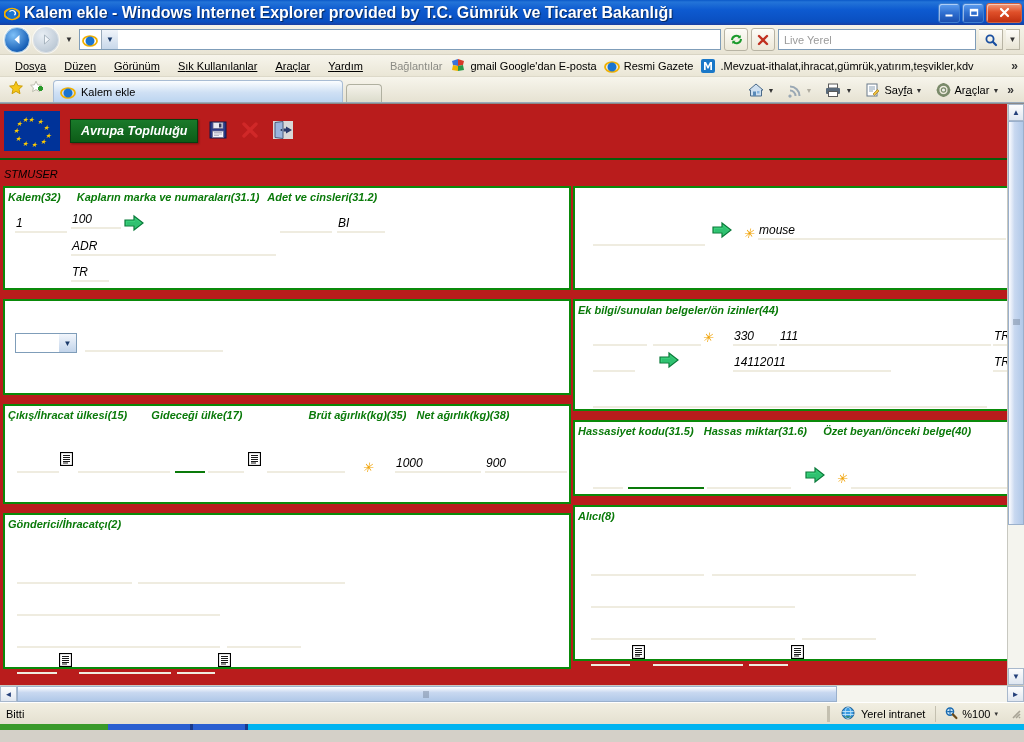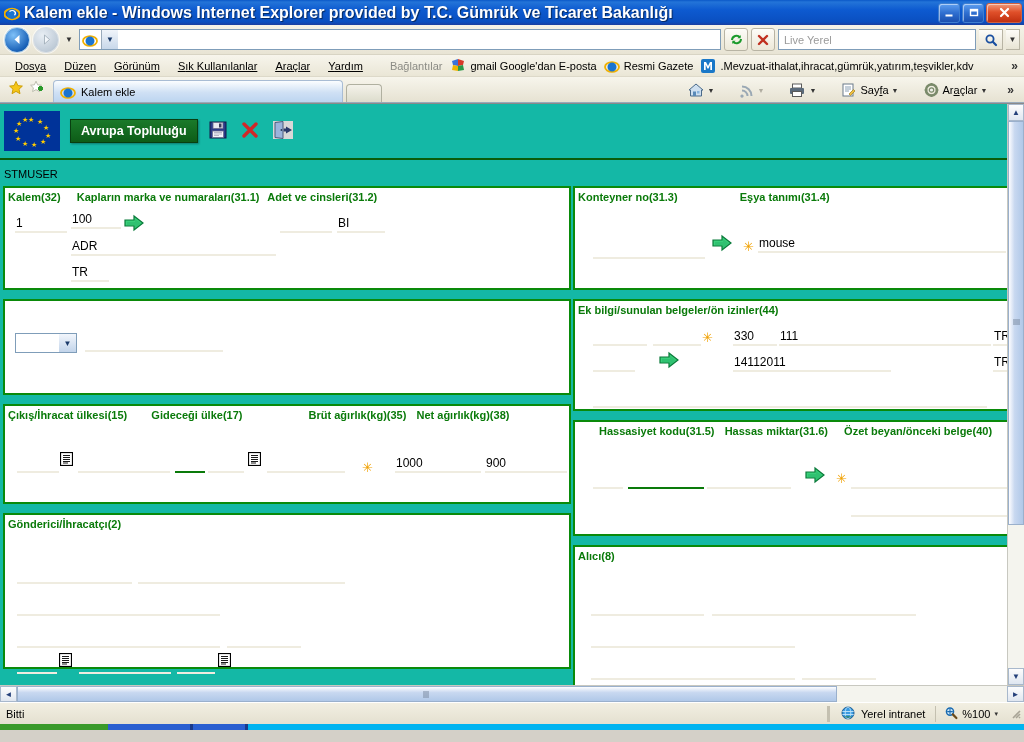--- a/index.html
+++ b/index.html
@@ -167,38 +167,39 @@
     font-size: 11px;
   }
   .tab .tabico { width:16px;height:16px;flex:0 0 auto; }
   .newtab {
     height: 18px; width: 36px; margin-left: 3px;
     background: linear-gradient(to bottom, #f4f2ea, #dcdccc);
     border: 1px solid #b0b0a0;
     border-bottom: none;
     border-radius: 4px 4px 0 0;
   }
-  .tabright { margin-left: auto; display:flex; align-items:center; gap:16px; padding: 0 4px 3px 0; }
+  .tabright { margin-left: auto; display:flex; align-items:center; gap:4px; padding: 0 4px 3px 0; }
   .tb-item { display:flex; align-items:center; gap:3px; padding: 1px 4px; font-size: 11px; }
   .caret { font-size: 7px; color:#333; }
   .caret.dim { color: #b0aca0; }
 
   
   .content-wrap {
     position: relative;
     height: 582px;
     background: #fff;
     border-top: 1px solid #8a8a8a;
     display: flex;
   }
   .page {
     flex: 1 1 auto;
     position: relative;
     overflow: hidden;
-    background: #14b8a6;
+    background: #b91c1c;
+    font-style: italic;
   }
 
   
   .app-head {
     border-bottom: 2px solid #0a5c0a;
     height: 56px;
     display: flex; align-items: center;
     padding-left: 4px;
     gap: 10px;
   }
@@ -693,25 +694,20 @@
                 <path d="M3 3.5h7 M3 5.5h7 M3 7.5h7 M3 9.5h7 M3 11h5" stroke="#000" stroke-width="0.9"></path>
               </svg>
             </span>
           </div>
         </div>
       </div>
 
       <div class="col col-right">
 
         <div class="panel" style="height:104px;">
-          <div class="panel-title">
-            <span>Konteyner no(31.3)</span>
-            <span class="gap" style="width:56px"></span>
-            <span>Eşya tanımı(31.4)</span>
-          </div>
           <div class="row" style="height:76px;">
             <span class="fld" style="left:18px;top:38px;width:112px;"></span>
             <span class="arrow-ico" style="left:136px;top:30px;">
               <svg width="22" height="20" viewBox="0 0 22 20">
                 <path d="M2 7 L11 7 L11 3 L20 10 L11 17 L11 13 L2 13 Z" fill="#3ad07a" stroke="#0a7a3a" stroke-width="1.2"></path>
                 <path d="M4 9 L12 9 L12 6 L18 10.5 L12 15 L12 12 L4 12 Z" fill="#2ab86a" opacity="0.6"></path>
               </svg>
             </span>
             <span class="star-req" style="left:168px;top:38px;">✳</span>
             <span class="fld" style="left:183px;top:32px;width:248px;">mouse</span>
@@ -737,21 +733,21 @@
               </svg>
             </span>
             <span class="fld" style="left:158px;top:6px;width:158px;">14112011</span>
             <span class="fld" style="left:418px;top:6px;width:24px;">TR</span>
           </div>
           <div class="row" style="height:26px;">
             <span class="fld" style="left:18px;top:10px;width:394px;"></span>
           </div>
         </div>
 
-        <div class="panel" style="height:116px;text-align:center;">
+        <div class="panel" style="height:76px;">
           <div class="panel-title">
             <span>Hassasiyet kodu(31.5)</span>
             <span class="gap" style="width:4px"></span>
             <span>Hassas miktar(31.6)</span>
             <span class="gap" style="width:10px"></span>
             <span>Özet beyan/önceki belge(40)</span>
           </div>
           <div class="row" style="height:70px;">
             <span class="fld" style="left:18px;top:34px;width:30px;"></span>
             <span class="fld green-ul" style="left:53px;top:34px;width:76px;"></span>

